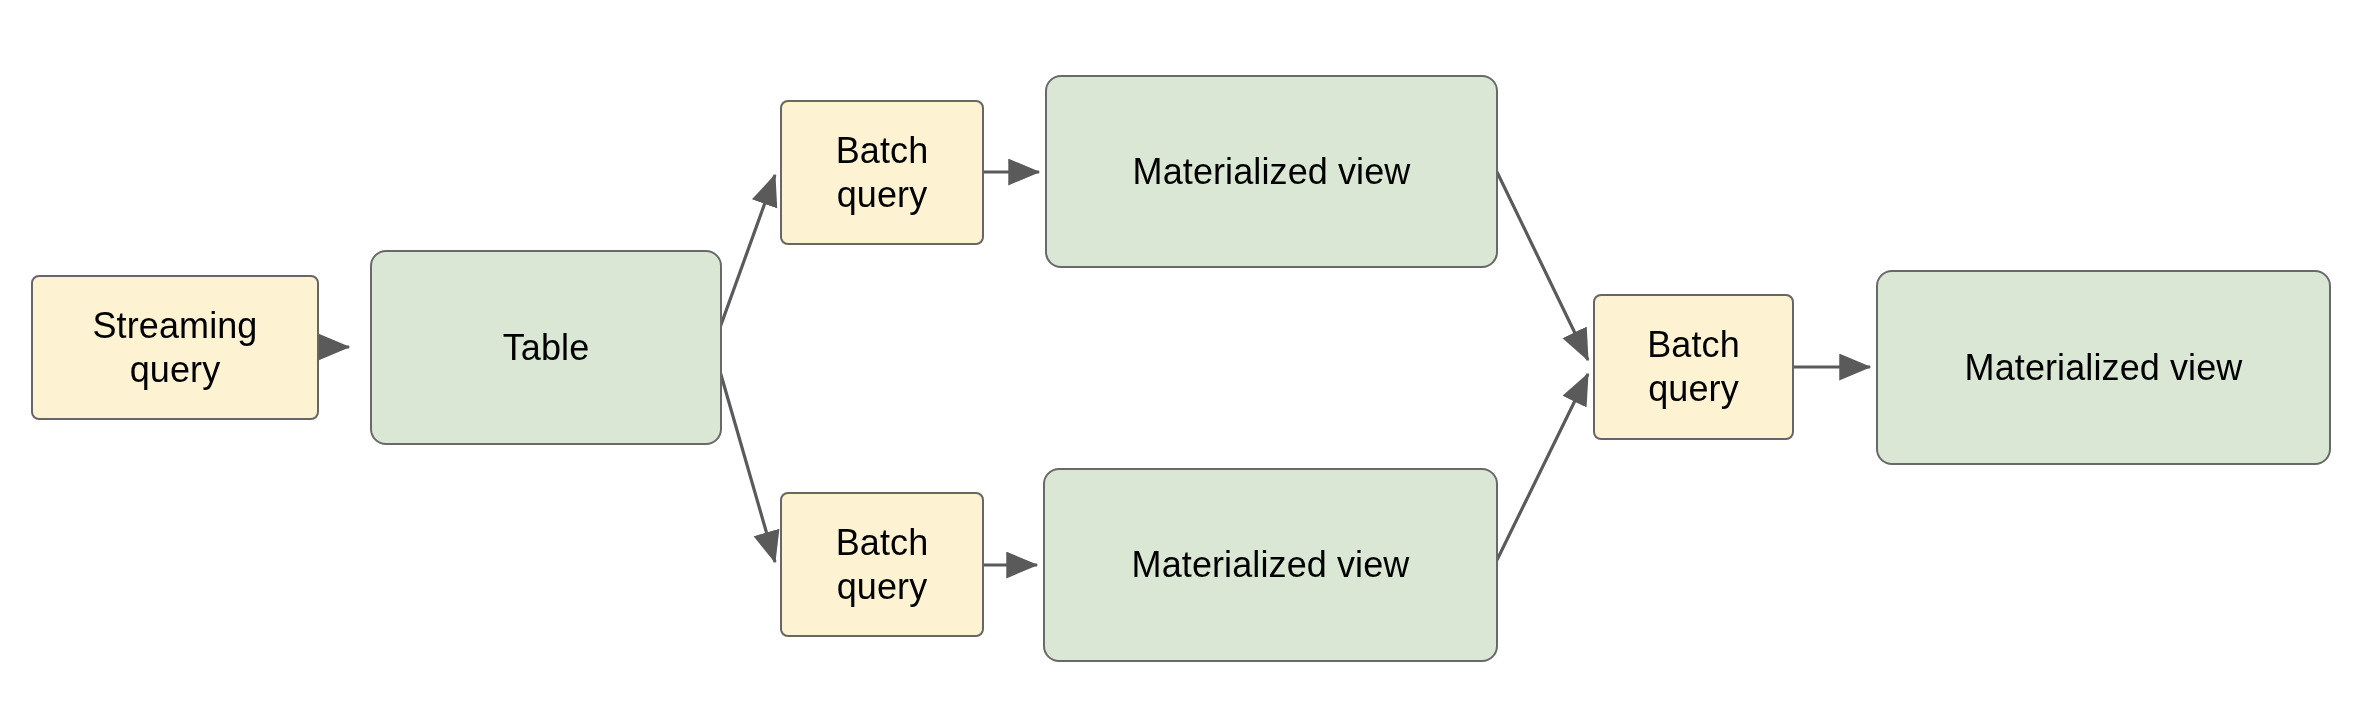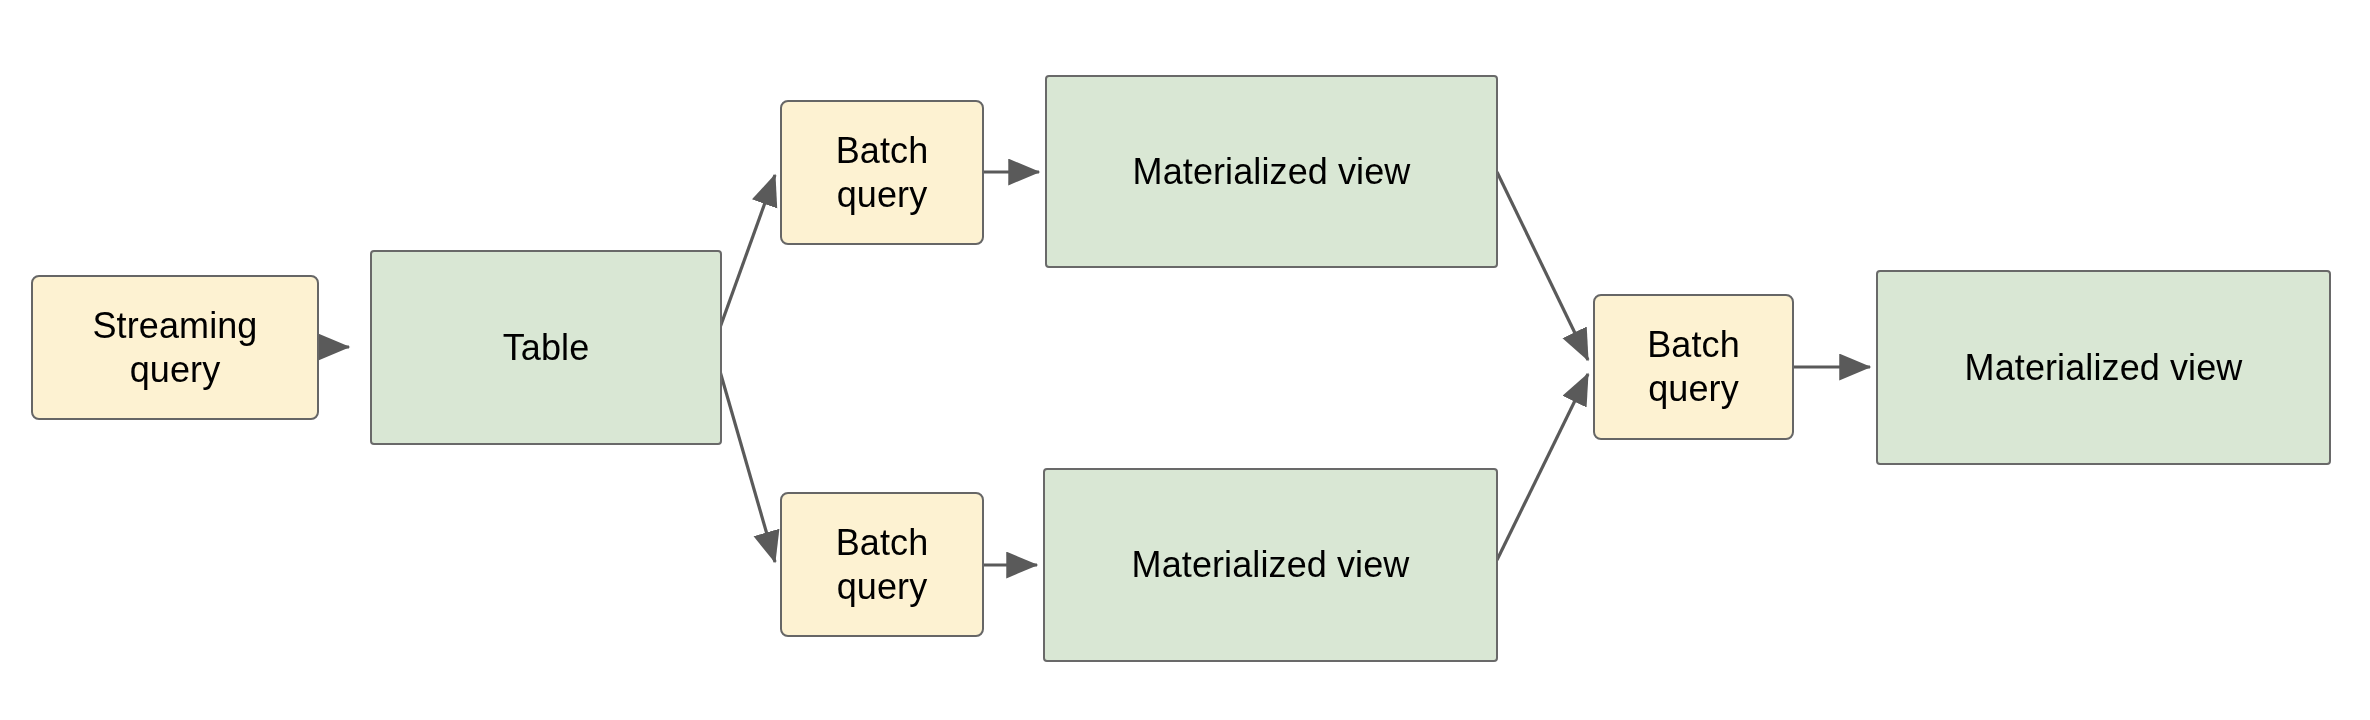--- a/index.html
+++ b/index.html
@@ -41,21 +41,21 @@
     z-index: 2;
   }
   .node.process {
     background: #fdf2d2;
     border: 2px solid #666666;
     border-radius: 8px;
   }
   .node.store {
     background: #d9e7d4;
     border: 2px solid #696969;
-    border-radius: 4px;
+    border-radius: 16px;
   }
 </style>
 </head>
 <body>
 
 <div id="canvas">
 
   <svg id="edges" viewBox="0 0 2370 720" width="2370" height="720" xmlns="http://www.w3.org/2000/svg">
     <defs>
       <marker id="arrowhead" markerWidth="12" markerHeight="12" refX="9.6" refY="4.2" orient="auto" markerUnits="strokeWidth">

